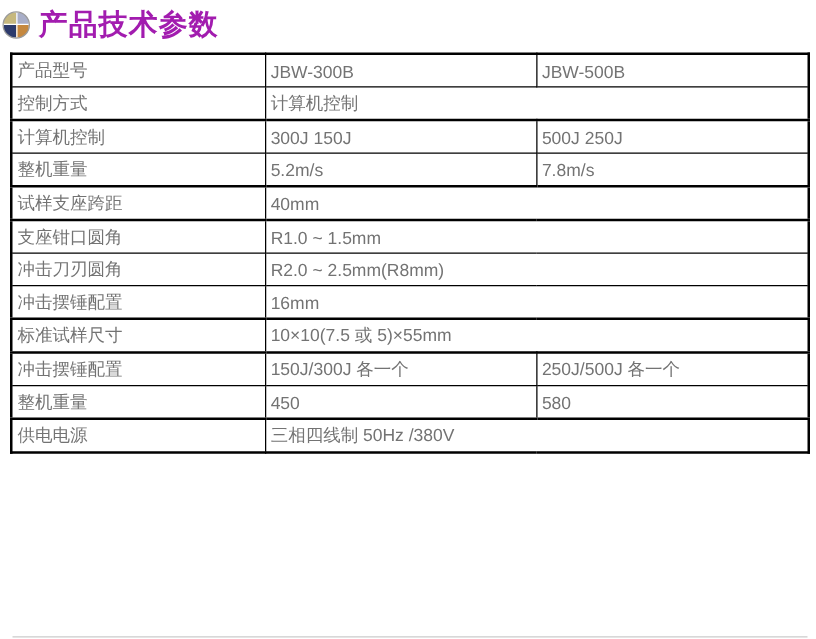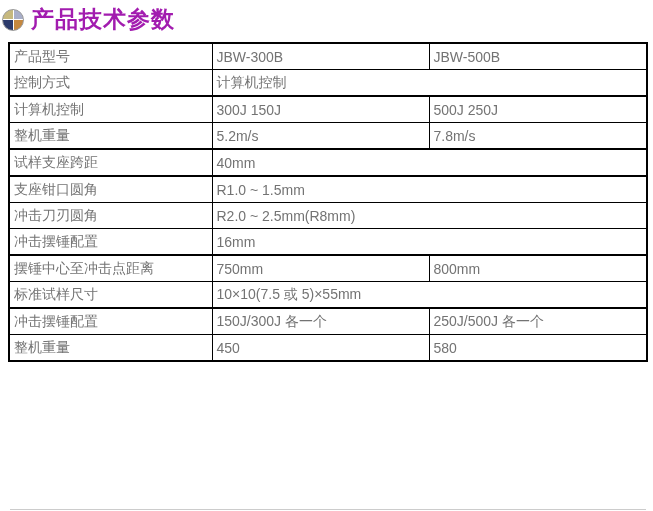--- a/index.html
+++ b/index.html
@@ -123,37 +123,36 @@
           <td colspan="2">R1.0 ~ 1.5mm</td>
         </tr>
         <tr>
           <td>冲击刀刃圆角</td>
           <td colspan="2">R2.0 ~ 2.5mm(R8mm)</td>
         </tr>
         <tr class="thick">
           <td>冲击摆锤配置</td>
           <td colspan="2">16mm</td>
         </tr>
-        <tr>
-          <td>摆锤中心至冲击点距离</td>
-          <td>750mm</td>
-          <td>800mm</td>
-        </tr>
         <tr class="thick">
           <td>标准试样尺寸</td>
           <td colspan="2">10×10(7.5 或 5)×55mm</td>
         </tr>
         <tr>
           <td>冲击摆锤配置</td>
           <td>150J/300J 各一个</td>
           <td>250J/500J 各一个</td>
         </tr>
         <tr class="thick">
           <td>整机重量</td>
           <td>450</td>
           <td>580</td>
         </tr>
+        <tr>
+          <td>供电电源</td>
+          <td colspan="2">三相四线制 50Hz /380V</td>
+        </tr>
       </tbody>
   </table>
 
   <div class="table-shadow"></div>
 
 </div>
 
 </body></html>

